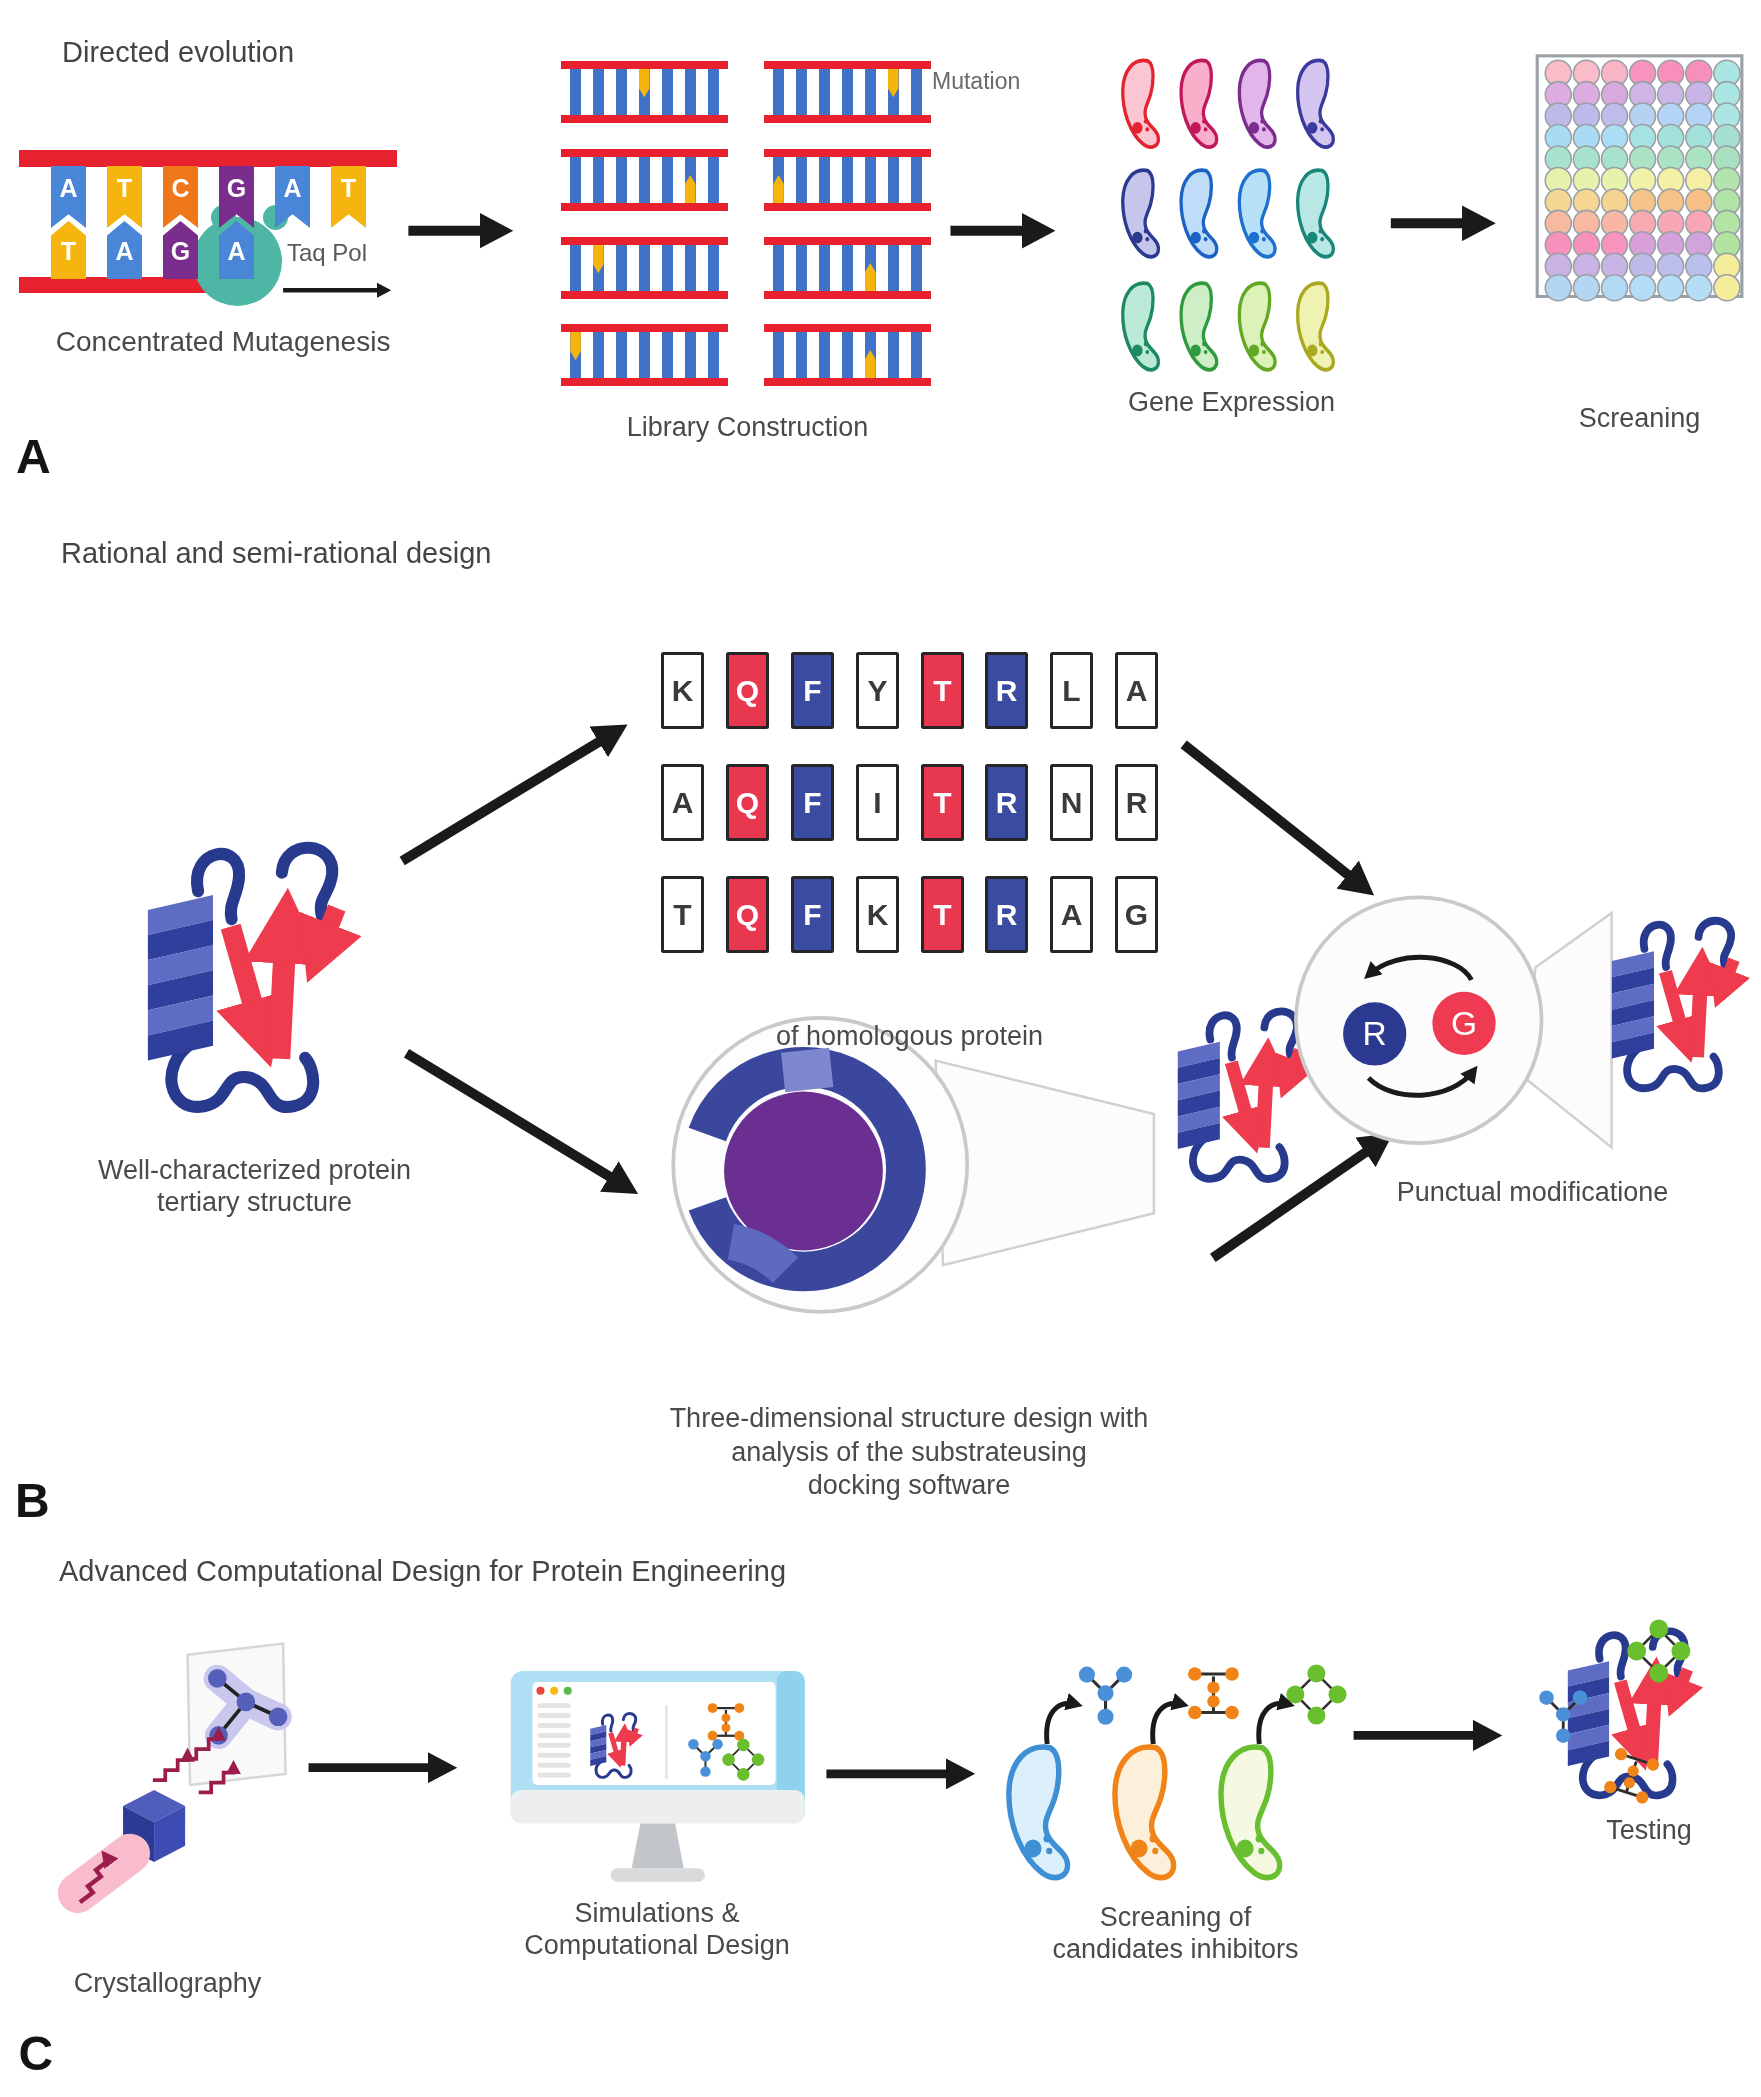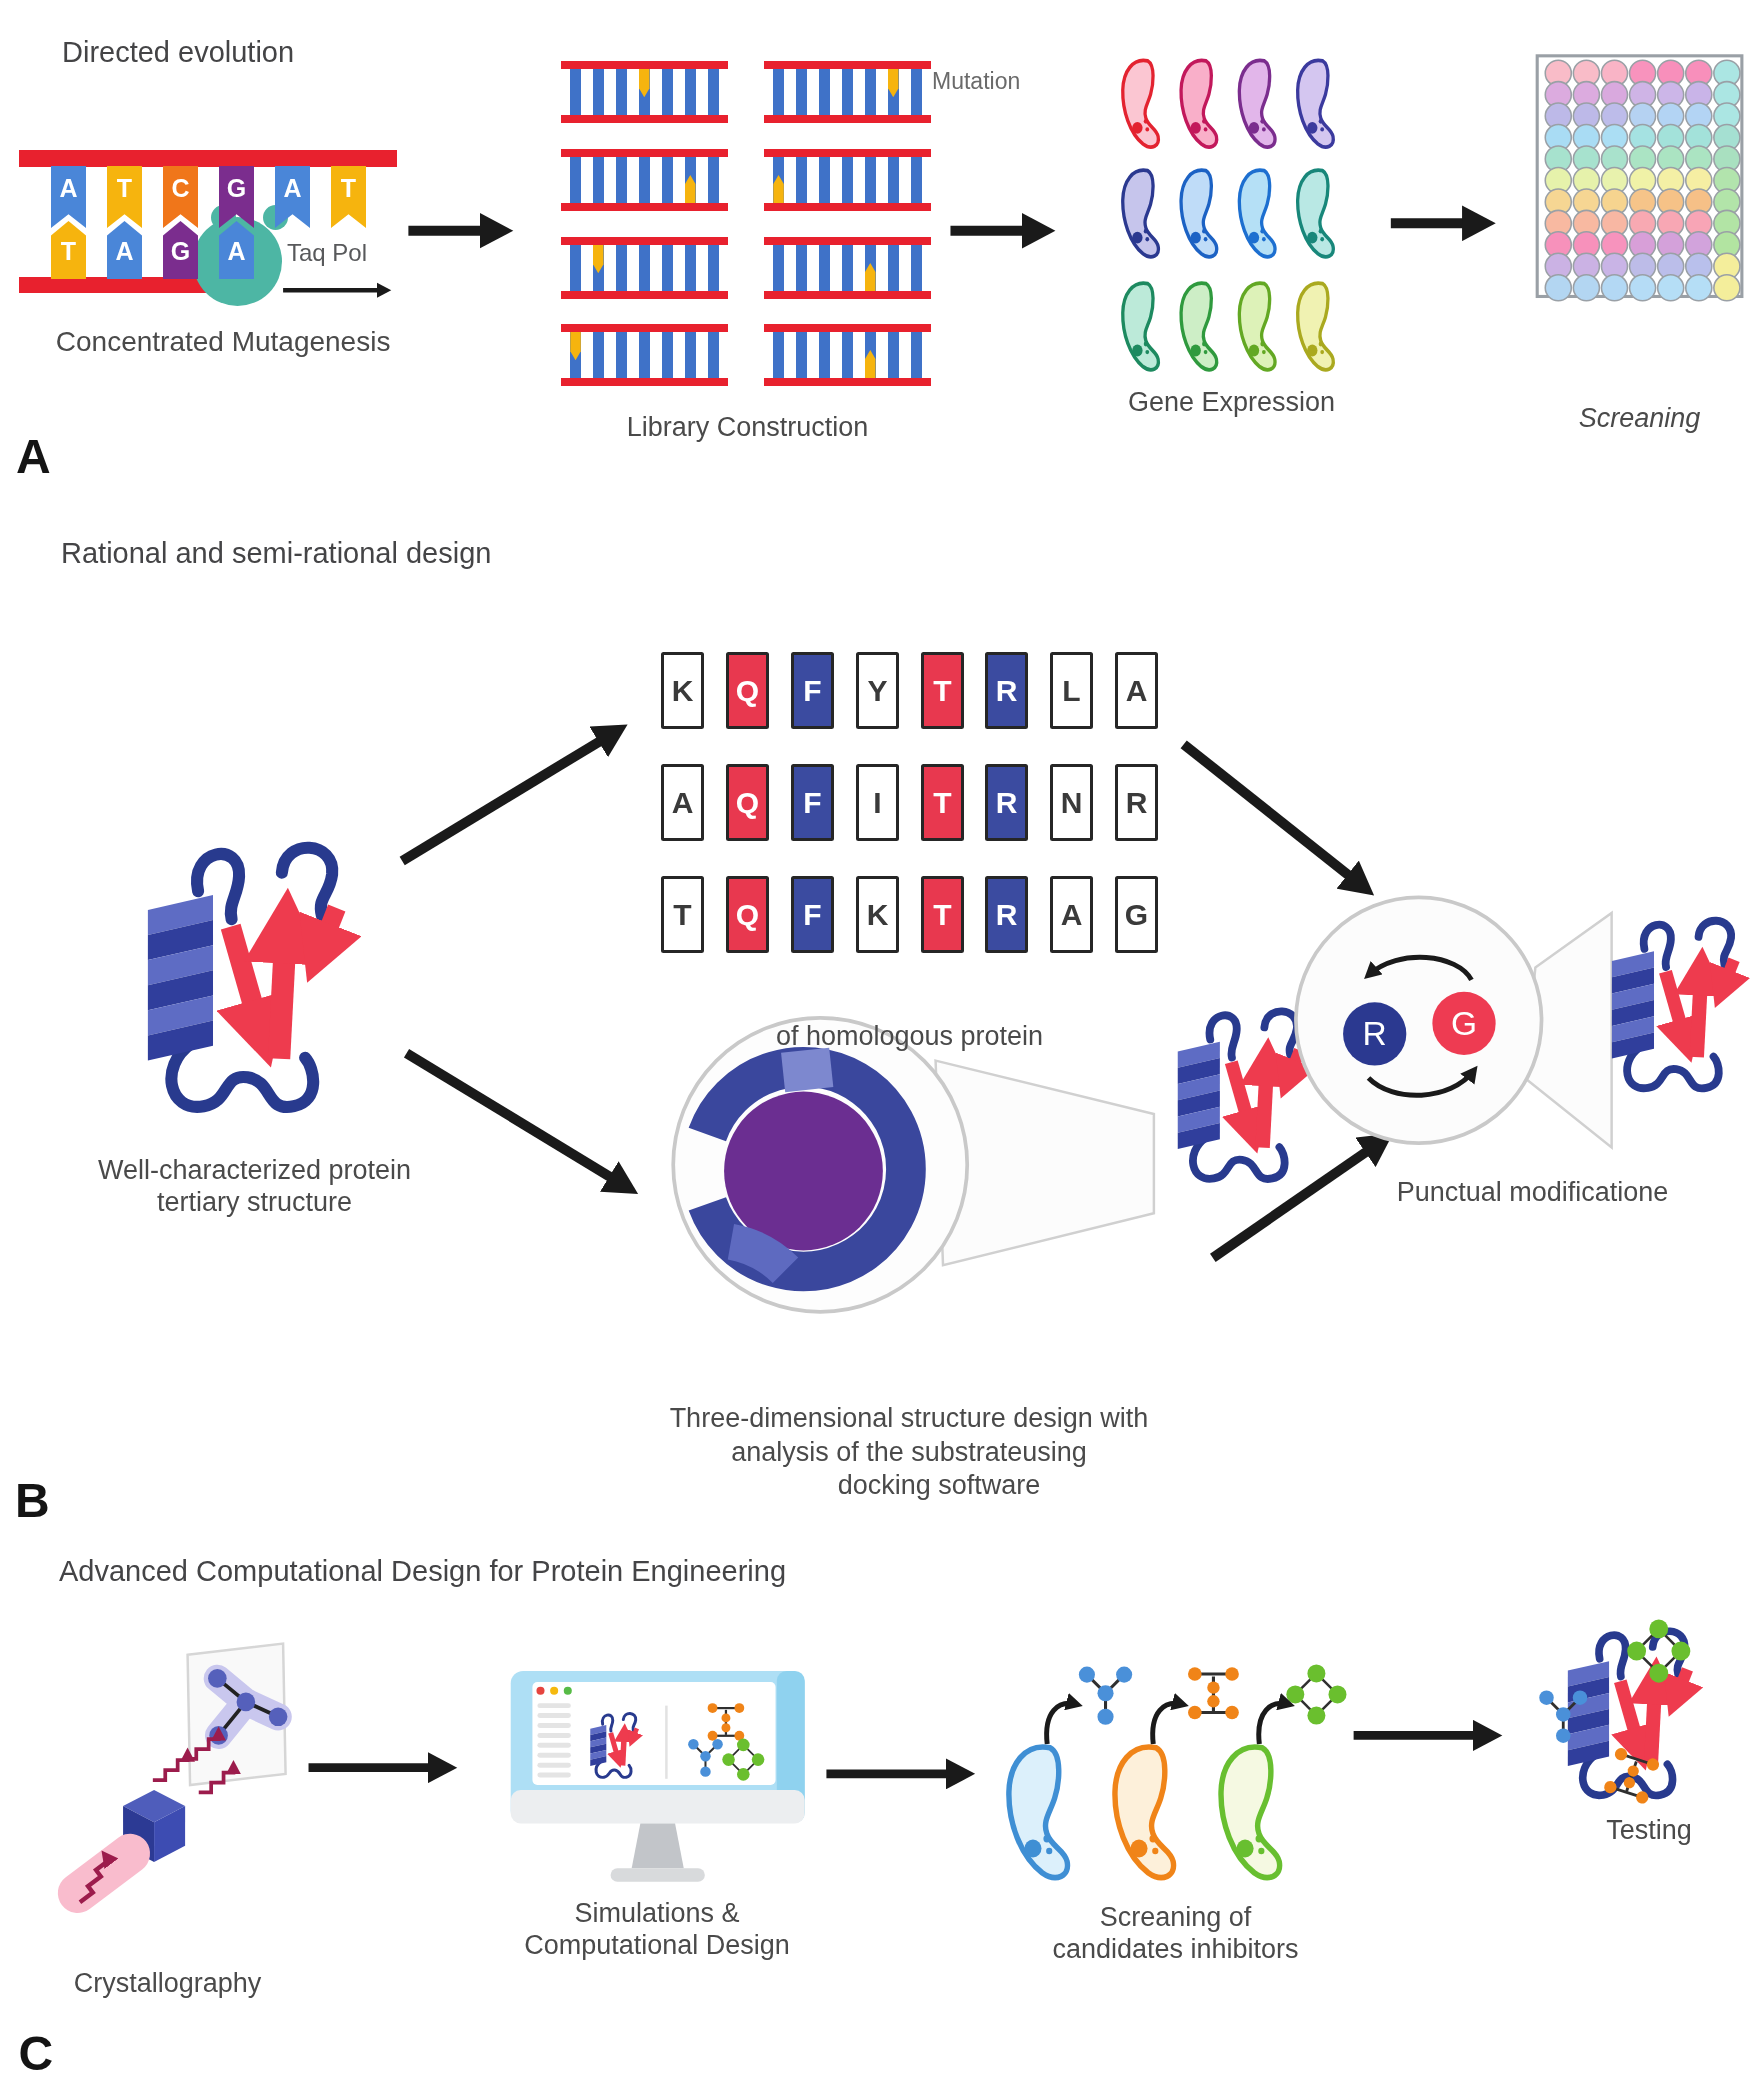--- a/index.html
+++ b/index.html
@@ -552,30 +552,30 @@
     </div>
 
   <div id="label-layer">
 
     <div class="sec-title" style="left:62px;top:36px;">Directed evolution</div>
     <div class="lbl" style="left:18.6px;top:325px;width:409px;font-size:28px;">Concentrated Mutagenesis</div>
     <div class="small-gray" style="left:287px;top:239px;color:#58595b;font-size:24px;">Taq Pol</div>
     <div class="small-gray" style="left:932px;top:68px;">Mutation</div>
     <div class="lbl" style="left:586px;top:411px;width:323px;">Library Construction</div>
     <div class="lbl" style="left:1101px;top:386px;width:261px;">Gene Expression</div>
-    <div class="lbl" style="left:1537px;top:402px;width:205px;font-style:italic;">Screaning</div>
+    <div class="lbl" style="left:1537px;top:402px;width:205px;">Screaning</div>
     <div class="panel-letter" style="left:16px;top:429px;">A</div>
 
     <div class="sec-title" style="left:61px;top:537px;">Rational and semi-rational design</div>
     <div class="lbl" style="left:627px;top:1020px;width:565px;">of homologous protein</div>
     <div class="lbl" style="left:53px;top:1154px;width:403px;">Well-characterized protein</div>
     <div class="lbl" style="left:53px;top:1186px;width:403px;">tertiary structure</div>
     <div class="lbl" style="left:630px;top:1436px;width:558px;">analysis of the substrateusing</div>
     <div class="lbl" style="left:630px;top:1402px;width:558px;">Three-dimensional structure design with</div>
-    <div class="lbl" style="left:660px;top:1469px;width:558px;">docking software</div>
+    <div class="lbl" style="left:630px;top:1469px;width:558px;">docking software</div>
     <div class="lbl" style="left:1328px;top:1176px;width:409px;">Punctual modificatione</div>
     <div class="panel-letter" style="left:15px;top:1473px;">B</div>
 
     <div class="sec-title" style="left:59px;top:1555px;">Advanced Computational Design for Protein Engineering</div>
     <div class="lbl" style="left:37px;top:1967px;width:261px;">Crystallography</div>
     <div class="lbl" style="left:502px;top:1897px;width:310px;">Simulations &amp;</div>
     <div class="lbl" style="left:502px;top:1929px;width:310px;">Computational Design</div>
     <div class="lbl" style="left:1005px;top:1901px;width:341px;">Screaning of</div>
     <div class="lbl" style="left:1005px;top:1933px;width:341px;">candidates inhibitors</div>
     <div class="lbl" style="left:1562px;top:1814px;width:174px;">Testing</div>

